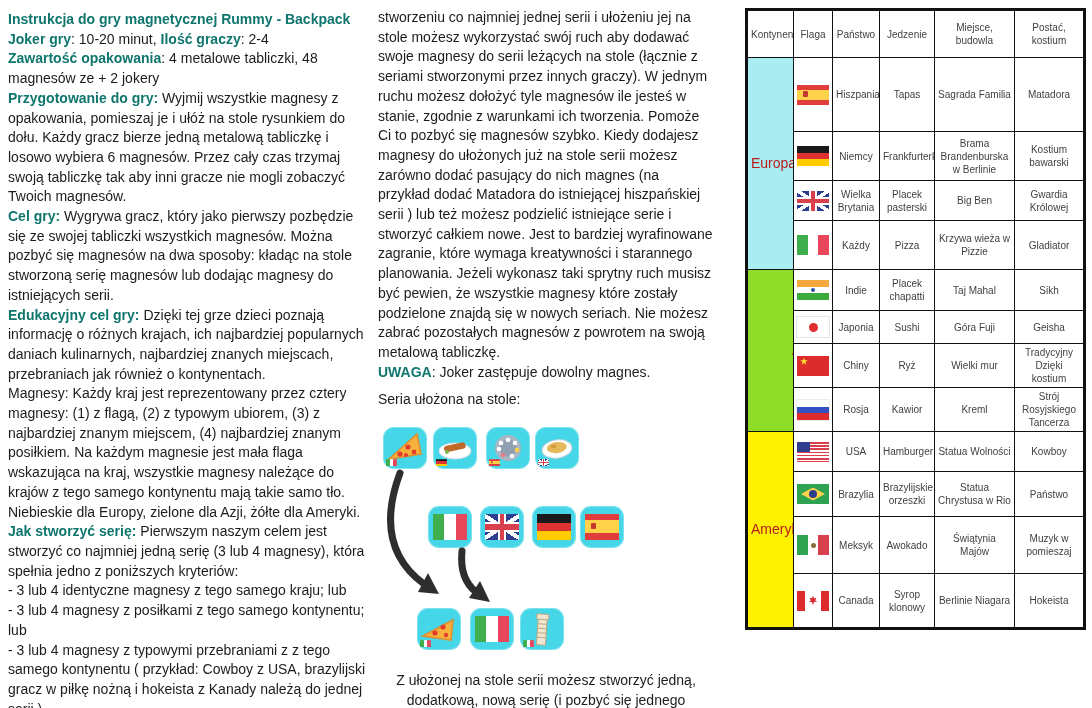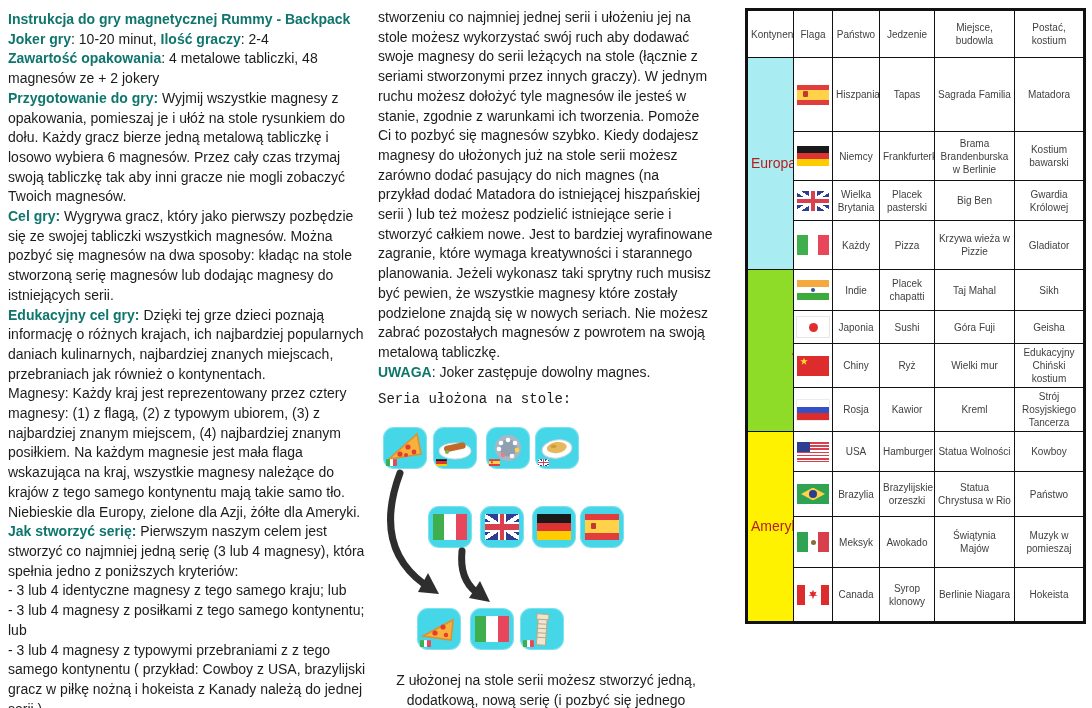--- a/index.html
+++ b/index.html
@@ -5,21 +5,21 @@
   html,body{margin:0;padding:0;}
   body{
     width:1092px;height:708px;position:relative;overflow:hidden;
     background:#ffffff;color:#1c1c1c;
     font-family:"Liberation Sans", sans-serif;
   }
   .textruns{white-space:pre-line;font-size:14px;line-height:19.7px;}
   .textruns strong{color:#0f766e;}
   .left-col{position:absolute;left:8px;top:10px;width:358px;}
   .mid-col{position:absolute;left:378px;top:8px;width:336px;}
-  .series-label{font-size:14px;line-height:19px;margin-top:8px;font-family:Liberation Mono, monospace;}
+  .series-label{font-size:14px;line-height:19px;margin-top:8px;}
   .caption{font-size:14px;line-height:19.5px;text-align:center;white-space:pre-line;margin-top:8px;}
 
   
   .illustration{position:relative;width:262px;height:242px;margin-top:12px;margin-left:2px;}
   .magnet{
     position:absolute;width:44px;height:42px;border-radius:11px;
     background:#45d6e8;display:flex;align-items:center;justify-content:center;
     box-shadow:inset 0 0 0 1px rgba(255,255,255,.3);
   }
   .arrows{position:absolute;left:0;top:0;width:262px;height:242px;pointer-events:none;}
@@ -261,21 +261,21 @@
       <td>Góra Fuji</td>
       <td>Geisha</td>
     </tr>
     <tr style="height:43px">
       <td class="flag-cell">
             <div class="flag flag-china"></div>
           </td>
       <td>Chiny</td>
       <td>Ryż</td>
       <td>Wielki mur</td>
-      <td>Edukacyjny Chiński kostium</td>
+      <td>Tradycyjny Dzięki kostium</td>
     </tr>
     <tr style="height:44px">
       <td class="flag-cell">
             <div class="flag flag-russia"></div>
           </td>
       <td>Rosja</td>
       <td>Kawior</td>
       <td>Kreml</td>
       <td>Strój Rosyjskiego Tancerza</td>
     </tr>
@@ -291,21 +291,21 @@
     </tr>
     <tr style="height:45px">
       <td class="flag-cell">
             <div class="flag flag-brazil"></div>
           </td>
       <td>Brazylia</td>
       <td>Brazylijskie orzeszki</td>
       <td>Statua Chrystusa w Rio</td>
       <td>Państwo</td>
     </tr>
-    <tr style="height:51px">
+    <tr style="height:57px">
       <td class="flag-cell">
             <div class="flag flag-mexico"></div>
           </td>
       <td>Meksyk</td>
       <td>Awokado</td>
       <td>Świątynia Majów</td>
       <td>Muzyk w pomieszaj</td>
     </tr>
     <tr style="height:55px">
       <td class="flag-cell">

